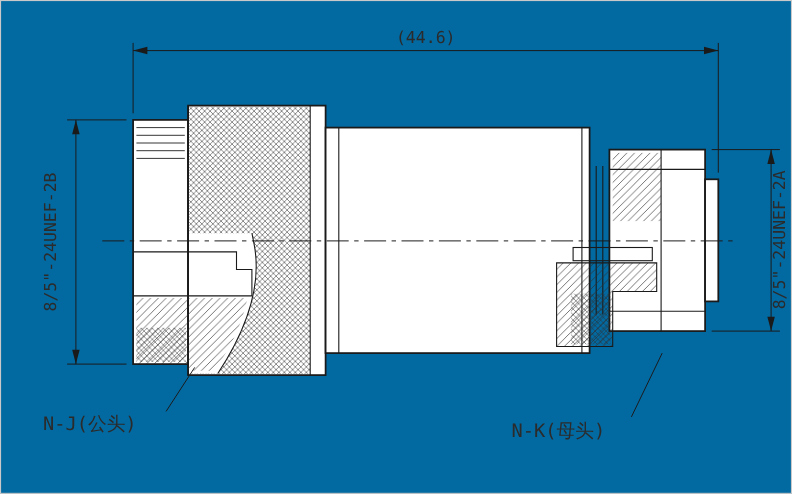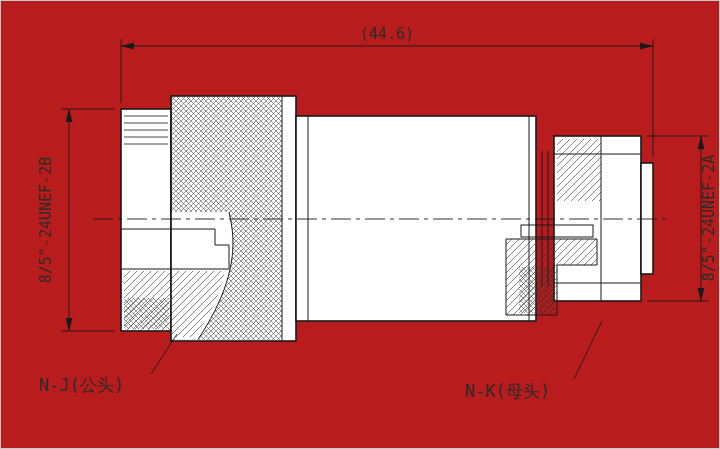--- a/index.html
+++ b/index.html
@@ -1,18 +1,18 @@
 <!DOCTYPE html>
 <html><head>
 <meta charset="utf-8">
 <style>
   html,body { margin:0; padding:0; background:#fff; }
   .canvas {
     position:relative; width:720px; height:449px; box-sizing:border-box;
-    background:#b91c1c; border:1px solid #c9c9c9; overflow:hidden;
+    background:#0369a1; border:1px solid #c9c9c9; overflow:hidden;
     font-family:"DejaVu Sans Mono", monospace;
   }
   svg { display:block; }
   .outline   { fill:#ffffff; stroke:#1a1a1a; stroke-width:1.6; }
   .thin      { fill:none; stroke:#1a1a1a; stroke-width:1; }
   .fine      { fill:none; stroke:#1a1a1a; stroke-width:0.8; }
   .dimline   { fill:none; stroke:#1a1a1a; stroke-width:0.9; }
   .arrow     { fill:#1a1a1a; stroke:none; }
   .cl        { fill:none; stroke:#1a1a1a; stroke-width:0.9; stroke-dasharray:20 5 4 5; }
   .whitefill { fill:#ffffff; stroke:none; }

